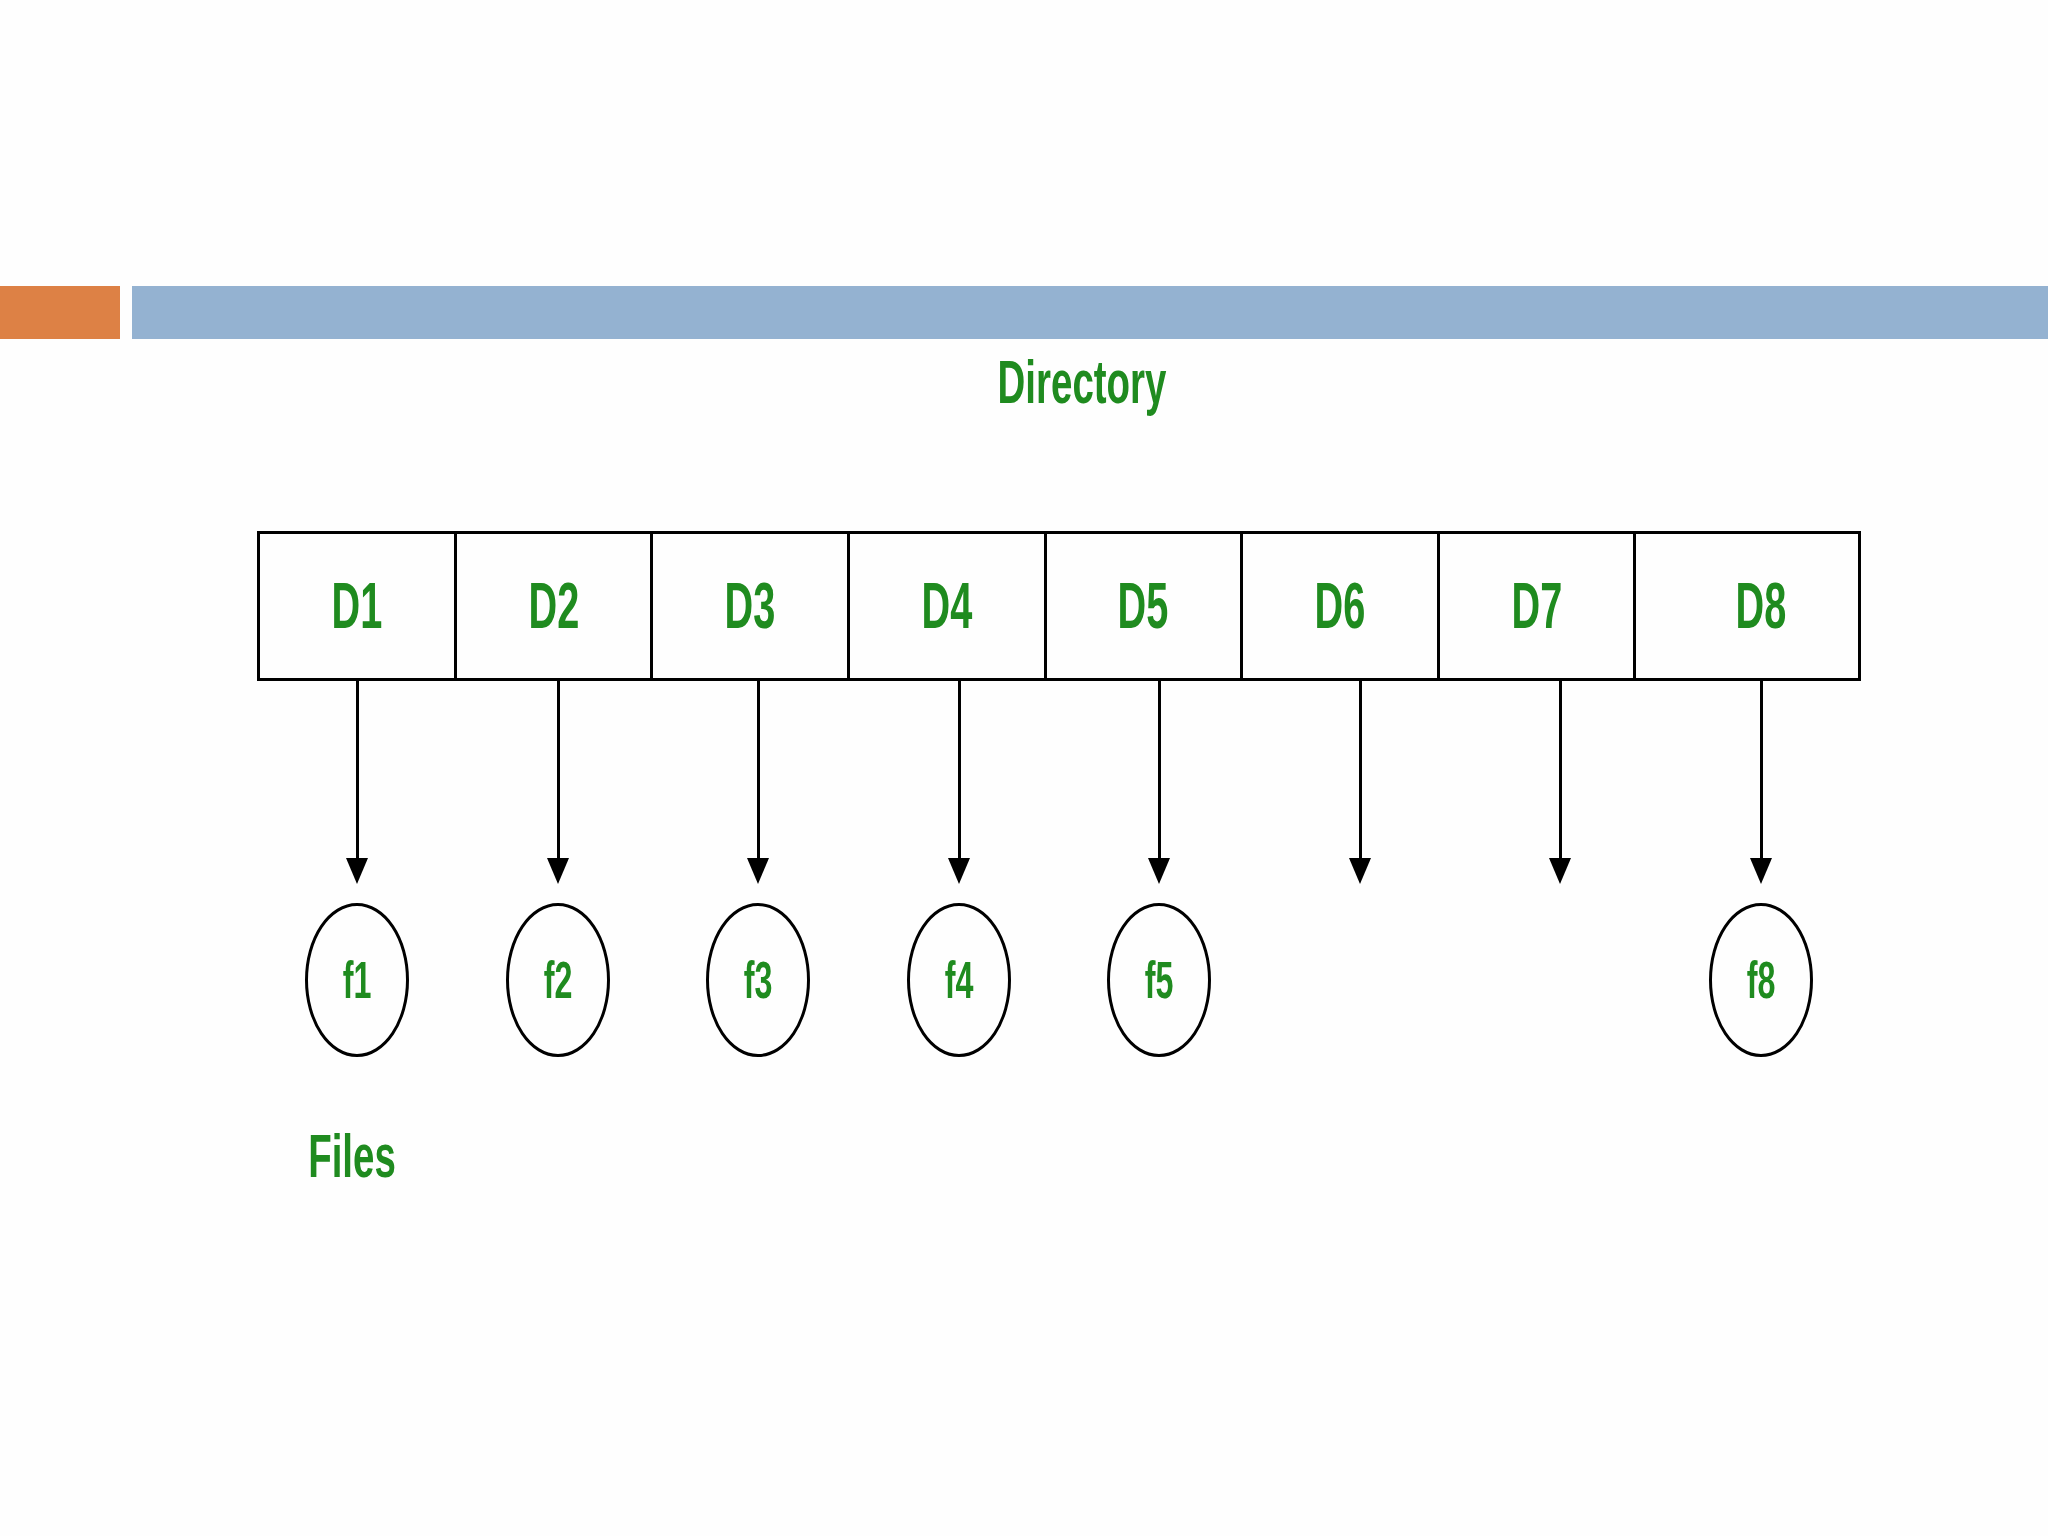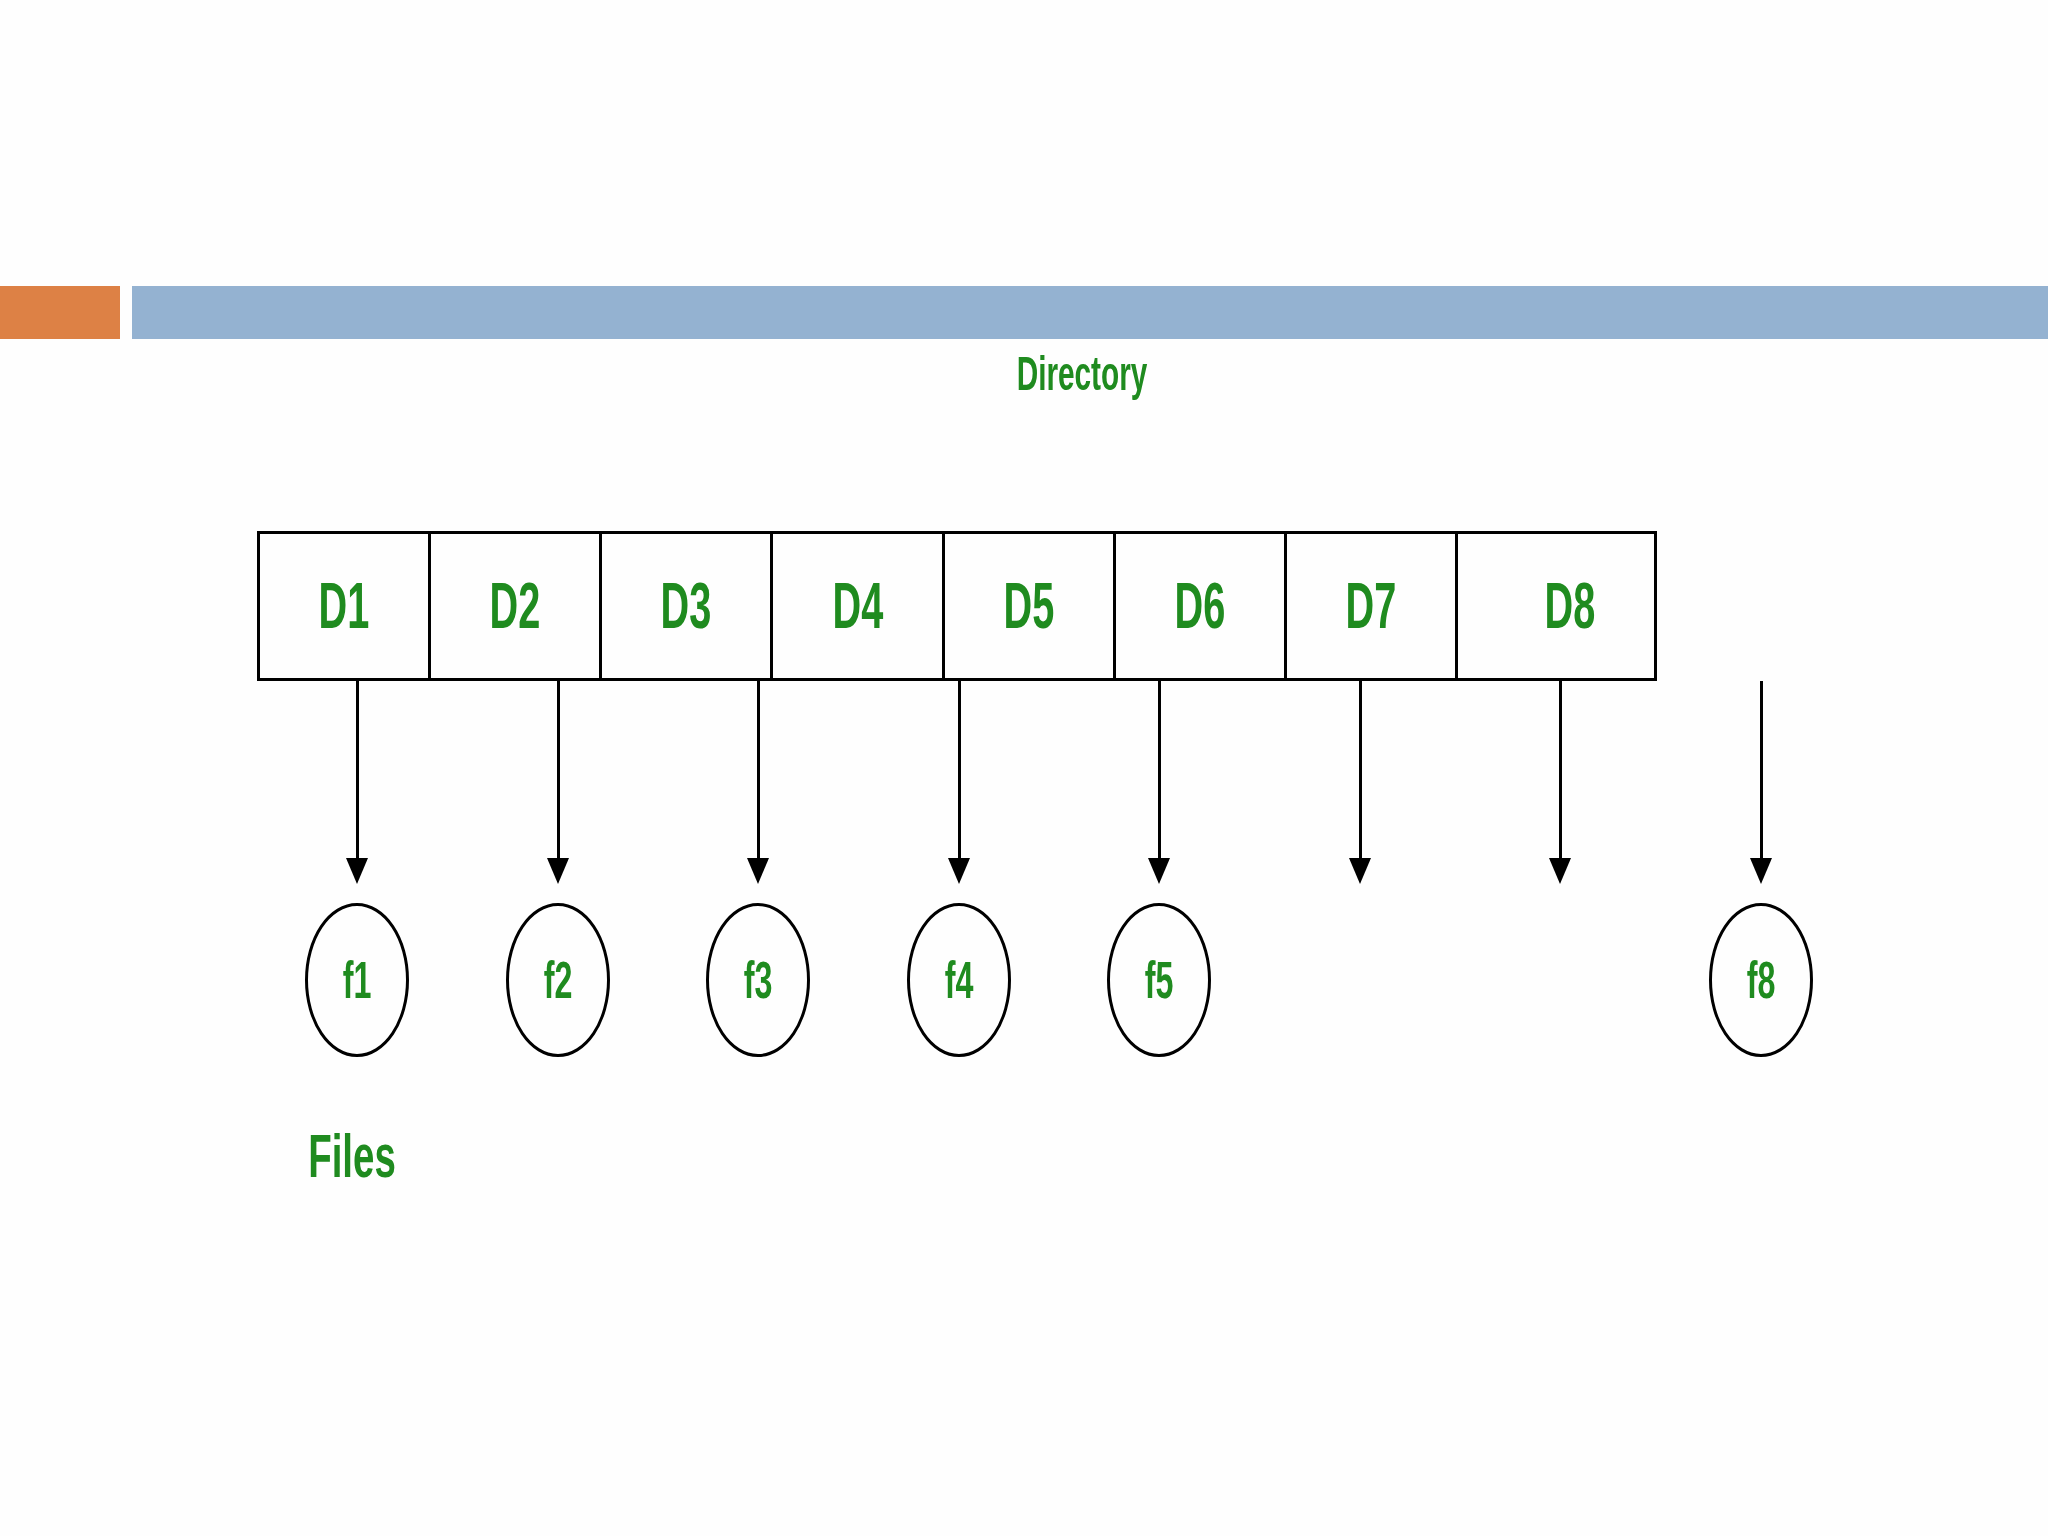--- a/index.html
+++ b/index.html
@@ -39,29 +39,29 @@
     transform-origin: center;
     white-space: nowrap;
     font-weight: bold;
     color: var(--accent-green);
   }
   .title {
     position: absolute;
     top: 348px;
     left: 1082px;
     transform: translateX(-50%);
-    font-size: 48px;
+    font-size: 62px;
     line-height: 1.1;
     text-align: center;
   }
   
   .dir-row {
     position: absolute;
     left: 257px; top: 531px;
-    width: 1400px; height: 150px;
+    width: 1604px; height: 150px;
     display: flex;
     border: 3px solid var(--line-black);
     background: transparent;
   }
   .dir-cell {
     flex: 1 1 0;
     border-right: 3px solid var(--line-black);
     display: flex;
     align-items: center;
     justify-content: center;

